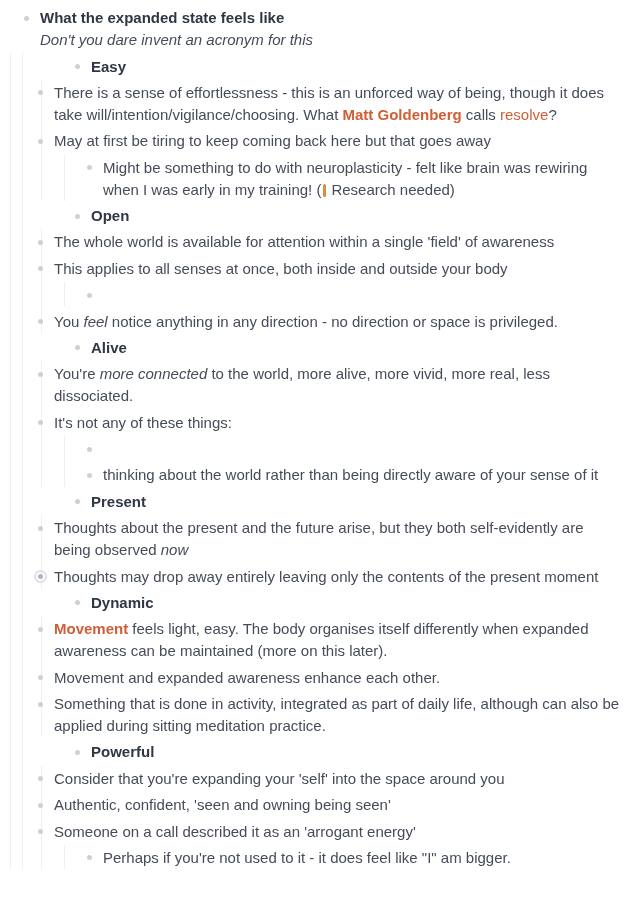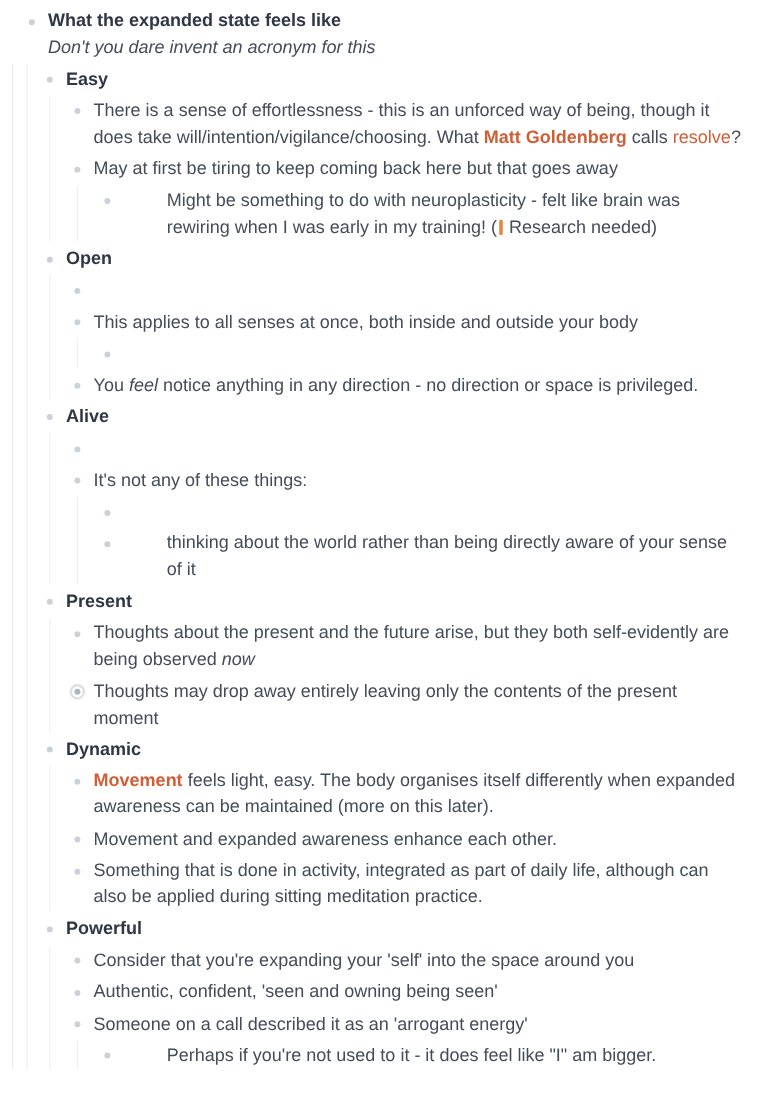--- a/index.html
+++ b/index.html
@@ -12,23 +12,23 @@
     background:var(--bg);
     font-family:"Liberation Sans","DejaVu Sans",sans-serif;
     font-size:15px; line-height:22px; color:var(--text);
     position:relative;
   }
   #outline-root{padding-top:5px;position:relative;}
   .outer-line{position:absolute;left:10px;top:53px;bottom:2px;width:1px;background:var(--guide);}
   .block{position:relative;}
   .row{display:flex;align-items:flex-start;padding:2.2px 18px 2.2px 0;}
   .lv0 > .row{padding-left:18px;}
-  .lv1 > .row{padding-left:33px;}
-  .lv2 > .row{padding-left:56px;}
-  .lv3 > .row{padding-left:81px;gap:36px;}
+  .lv1 > .row{padding-left:33px;margin-left:36px;}
+  .lv2 > .row{padding-left:32px;}
+  .lv3 > .row{padding-left:81px;}
   .bullet-box{flex:0 0 16px;height:22px;display:flex;align-items:center;justify-content:center;margin-right:6px;cursor:pointer;}
   .dot{width:5px;height:5px;border-radius:50%;background:var(--bullet);}
   .ring{width:13px;height:13px;border-radius:50%;border:2px solid var(--ring-outer);display:flex;align-items:center;justify-content:center;}
   .ring .dot{width:5px;height:5px;background:var(--ring-inner);}
   .content{flex:1 1 auto;min-width:0;}
   .b{font-weight:bold;color:var(--heading);}
   .i{font-style:italic;}
   .link{color:var(--link);cursor:pointer;}
   .link-b{color:var(--link);font-weight:bold;cursor:pointer;}
   .bar-icon{display:inline-block;width:3px;height:13px;border-radius:1.5px;background:var(--bar);vertical-align:-2px;margin:0 5px 0 2px;}
@@ -93,20 +93,21 @@
               <div class="dot"></div>
             </div>
             <div class="content"><span class="b">Open</span></div>
           </div>
           <div class="kids of-lv1">
             <div class="block lv2">
               <div class="row">
                 <div class="bullet-box">
                   <div class="dot"></div>
                 </div>
+                <div class="content"><span>The whole world is available for attention within a single 'field' of awareness</span></div>
               </div>
             </div>
             <div class="block lv2">
               <div class="row">
                 <div class="bullet-box">
                   <div class="dot"></div>
                 </div>
                 <div class="content"><span>This applies to all senses at once, both inside and outside your body</span></div>
               </div>
               <div class="kids of-lv2">
@@ -135,20 +136,21 @@
               <div class="dot"></div>
             </div>
             <div class="content"><span class="b">Alive</span></div>
           </div>
           <div class="kids of-lv1">
             <div class="block lv2">
               <div class="row">
                 <div class="bullet-box">
                   <div class="dot"></div>
                 </div>
+                <div class="content"><span>You're </span><span class="i">more connected</span><span> to the world, more alive, more vivid, more real, less dissociated.</span></div>
               </div>
             </div>
             <div class="block lv2">
               <div class="row">
                 <div class="bullet-box">
                   <div class="dot"></div>
                 </div>
                 <div class="content"><span>It's not any of these things:</span></div>
               </div>
               <div class="kids of-lv2">

